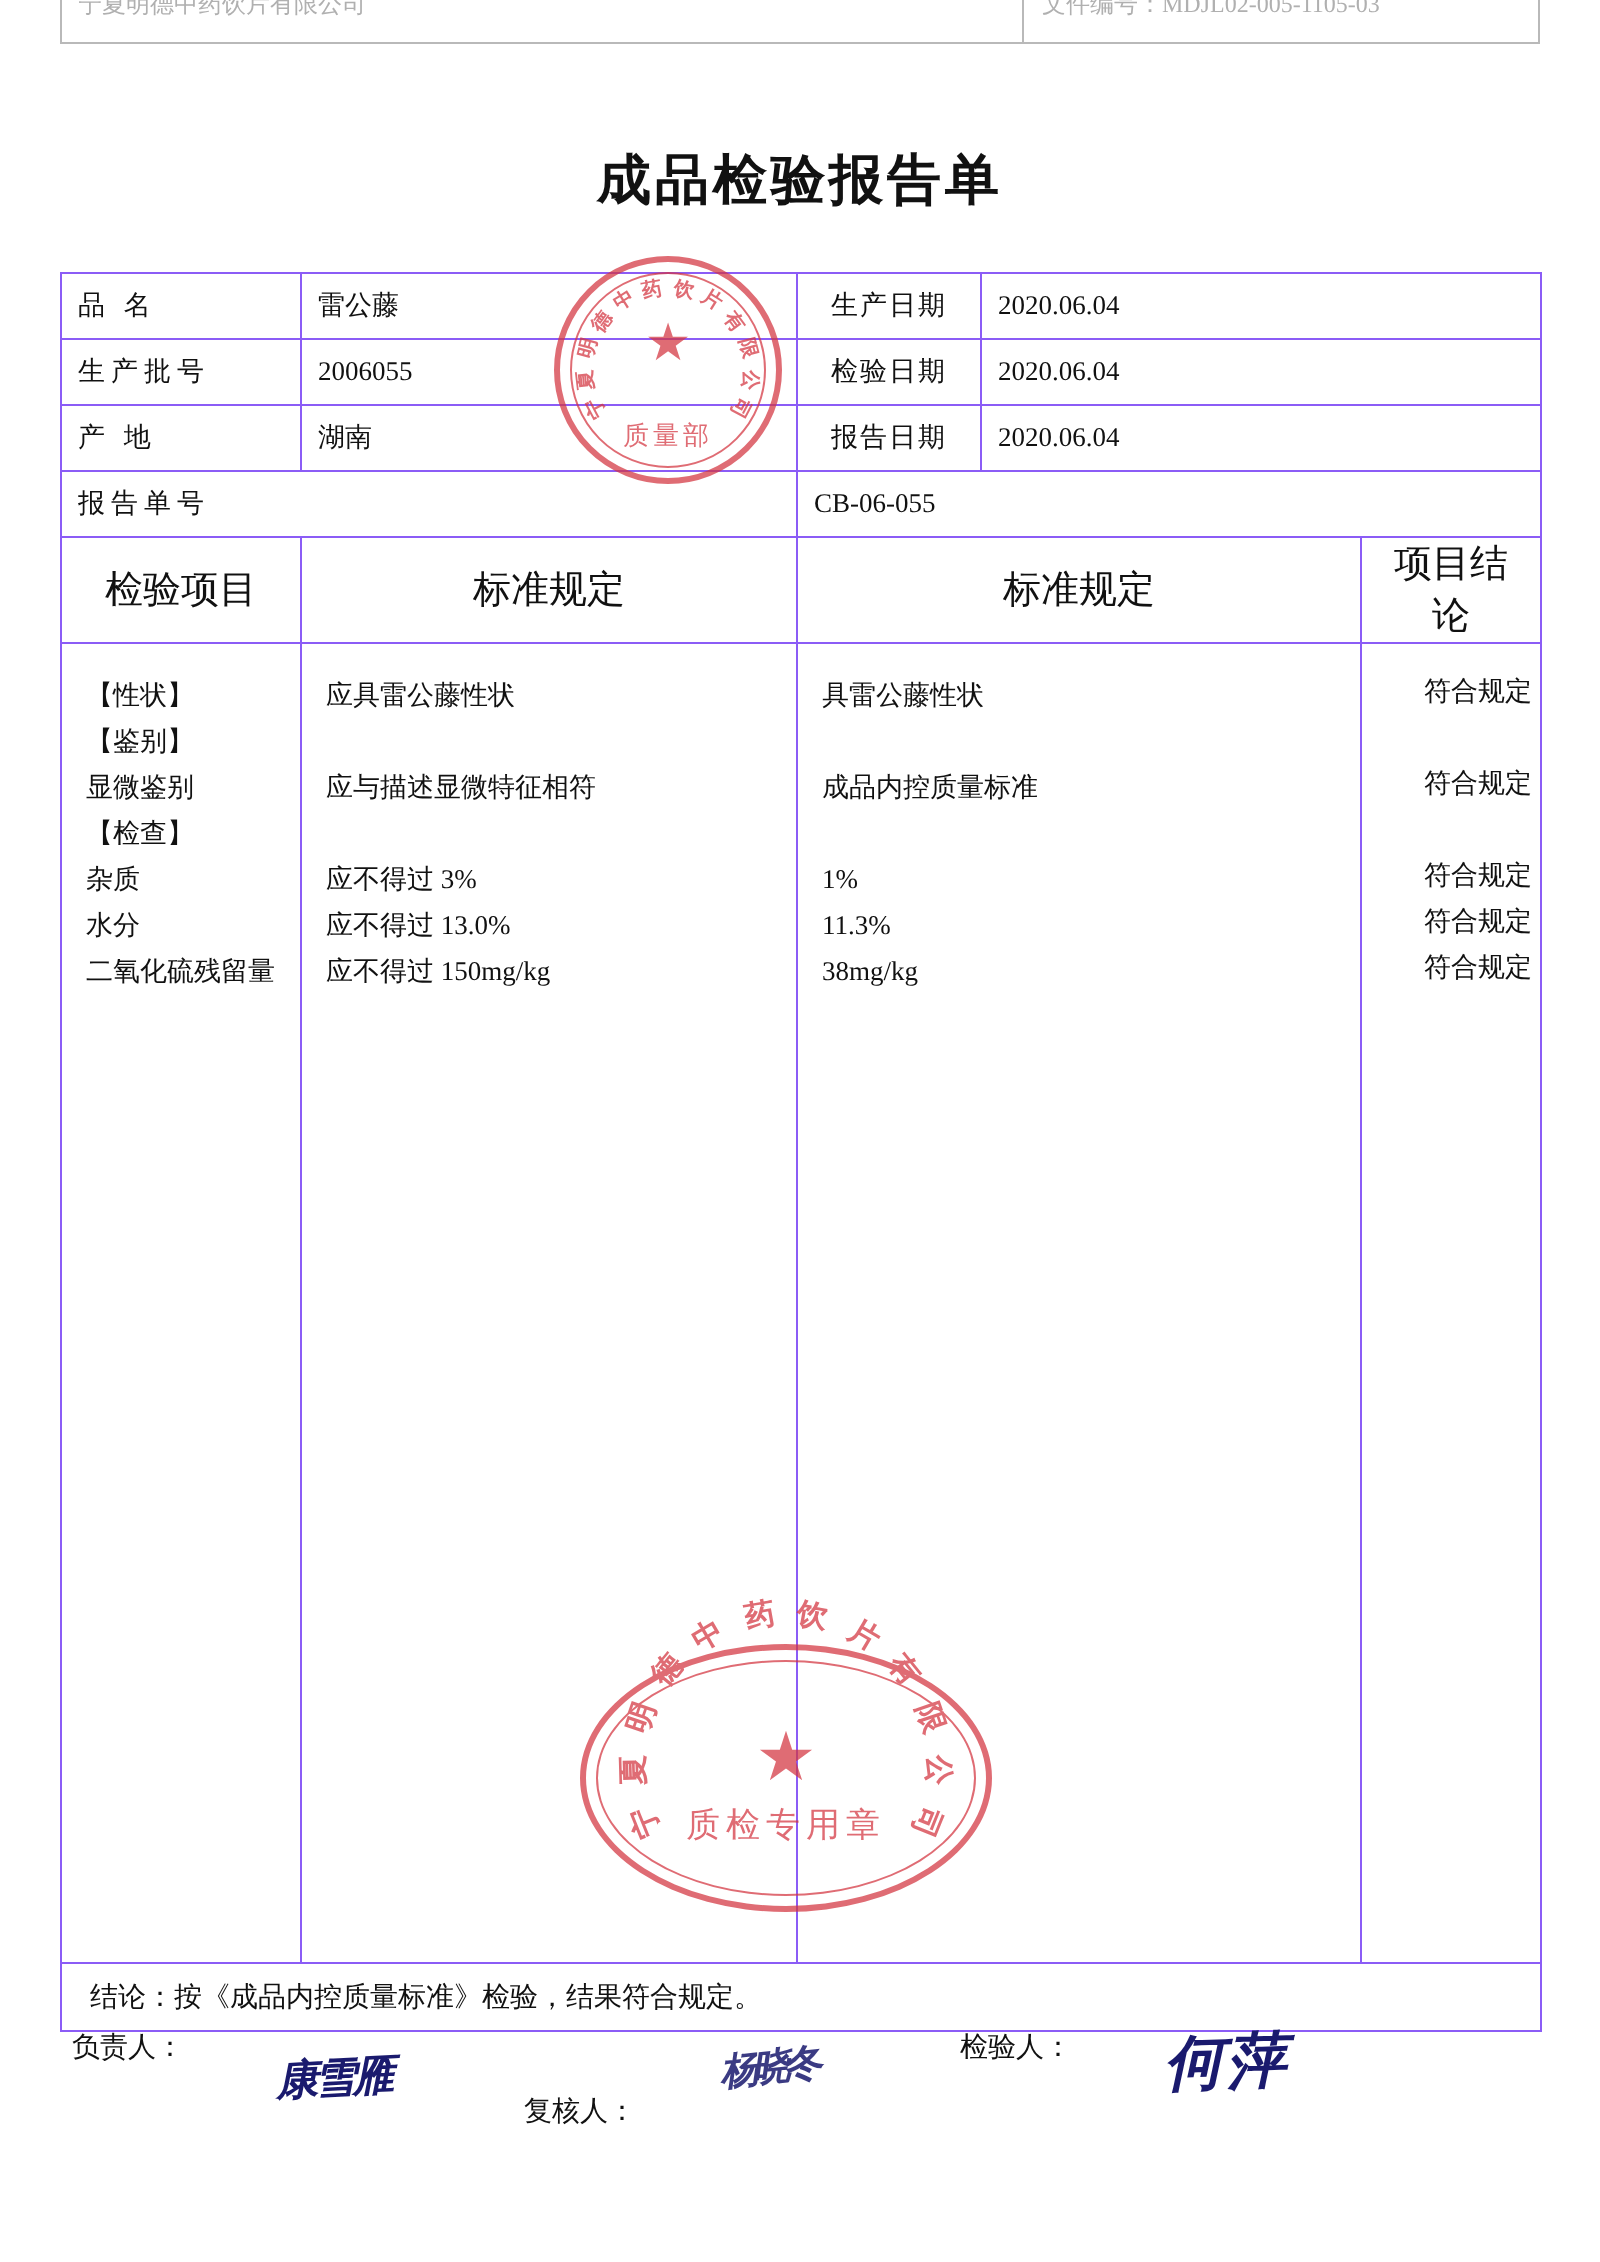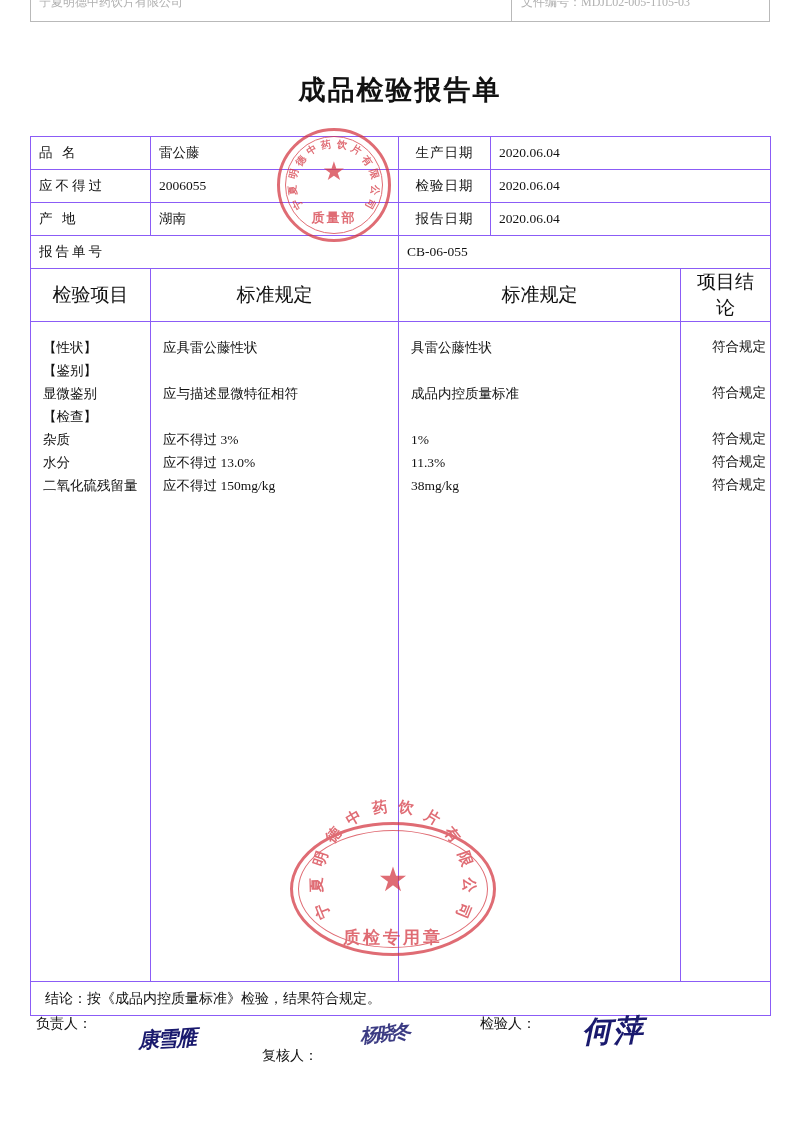--- a/index.html
+++ b/index.html
@@ -169,21 +169,21 @@
     position: absolute;
     left: 50%;
     transform: translateX(-50%);
     font-size: 30px;
     line-height: 1;
   }
   .stamp .bottom-text {
     position: absolute;
     left: 0; right: 0;
     text-align: center;
-    font-weight: bold;
+    font-weight: normal;
     font-family: "DejaVu Sans", "Liberation Sans", sans-serif;
   }
 
   
   .stamp-1 {
     left: 277px;
     top: 128px;
     width: 108px;
     height: 108px;
   }
@@ -193,21 +193,21 @@
   
   .stamp-2 {
     left: 290px;
     top: 822px;
     width: 200px;
     height: 128px;
     border-radius: 50%;
     border-width: 3px;
   }
   .stamp-2 .star { top: 38px; font-size: 34px; }
-  .stamp-2 .bottom-text { bottom: 4px; font-size: 17px; letter-spacing: 3px; }
+  .stamp-2 .bottom-text { bottom: 29px; font-size: 17px; letter-spacing: 3px; }
 </style>
 </head>
 <body>
 
 <div class="page">
 
   <div class="top-strip">
     <div class="divider"></div>
     <div class="cell left">宁夏明德中药饮片有限公司</div>
     <div class="cell right">文件编号：MDJL02-005-1105-03</div>
@@ -224,21 +224,21 @@
       <col style="width:90px">
     </colgroup>
     <tbody>
       <tr>
         <td class="lbl">品    名</td>
         <td class="val">雷公藤</td>
         <td class="lbl-c">生产日期</td>
         <td class="val" colspan="2">2020.06.04</td>
       </tr>
       <tr>
-        <td class="lbl">应不得过</td>
+        <td class="lbl">生产批号</td>
         <td class="val">2006055</td>
         <td class="lbl-c">检验日期</td>
         <td class="val" colspan="2">2020.06.04</td>
       </tr>
       <tr>
         <td class="lbl">产    地</td>
         <td class="val">湖南</td>
         <td class="lbl-c">报告日期</td>
         <td class="val" colspan="2">2020.06.04</td>
       </tr>

